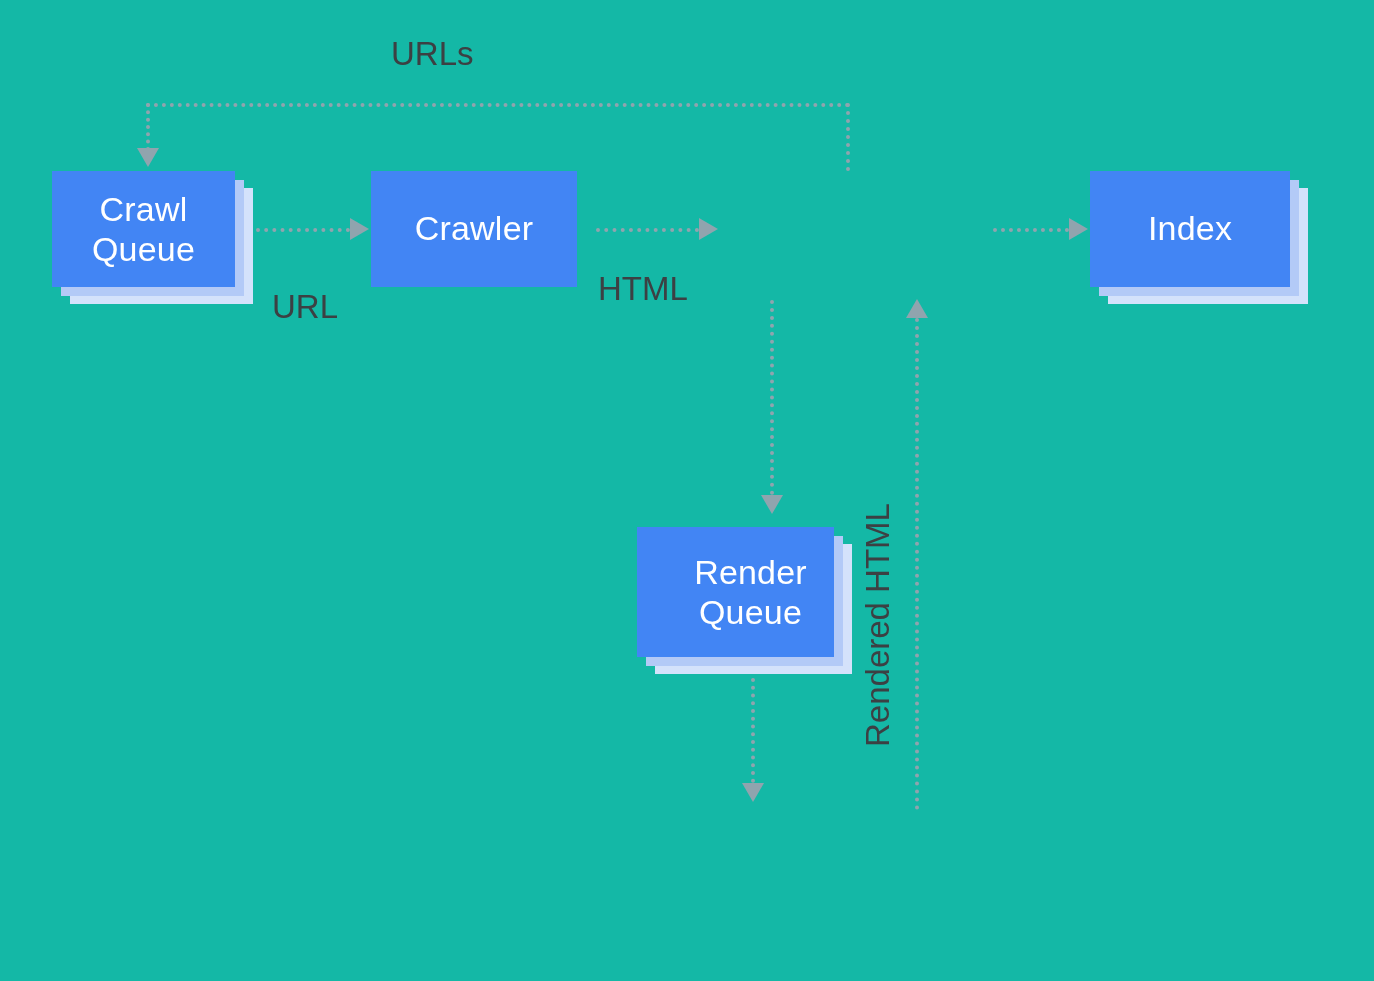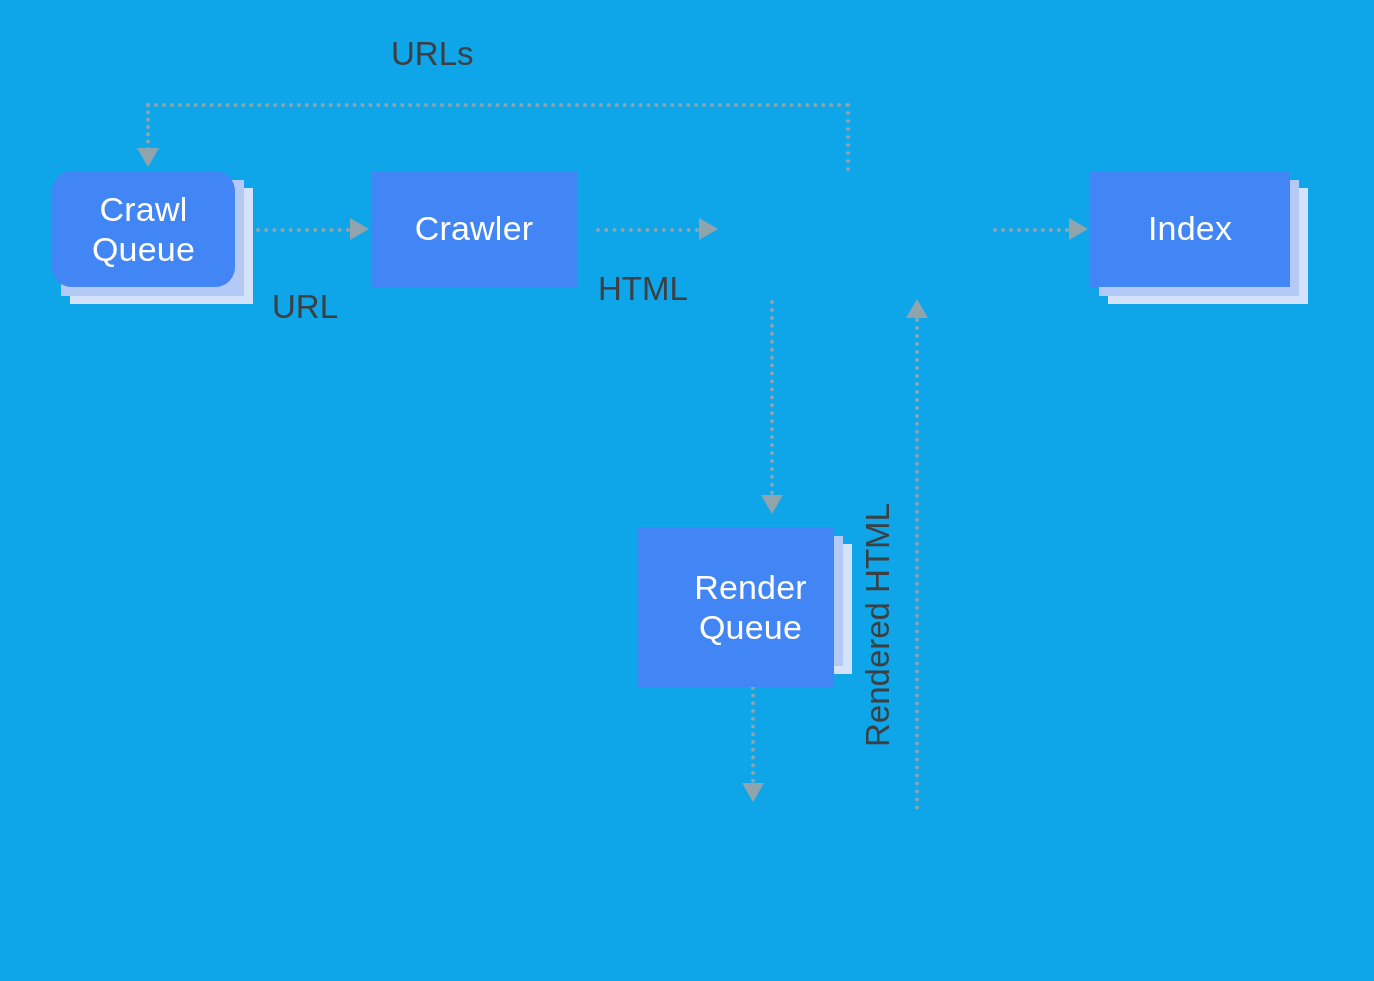--- a/index.html
+++ b/index.html
@@ -8,21 +8,21 @@
     padding: 0;
     background: #ffffff;
   }
   body {
     font-family: "Liberation Sans", "DejaVu Sans", sans-serif;
   }
   #canvas {
     position: relative;
     width: 1374px;
     height: 981px;
-    background: #0ea5e9;
+    background: #14b8a6;
     overflow: hidden;
   }
   
   .node {
     position: absolute;
     box-sizing: border-box;
     display: flex;
     align-items: center;
     justify-content: center;
     text-align: center;
@@ -121,41 +121,41 @@
 
   <div class="conn-v" style="left:751px; top:678px; height:105px;"></div>
   <div class="arrow down" style="left:742px; top:783px;"></div>
 
   <div class="conn-v" style="left:915px; top:318px; height:492px;"></div>
   <div class="arrow up" style="left:906px; top:299px;"></div>
   <div class="edge-label vertical" style="left:894px; top:714px;">Rendered HTML</div>
 
   <div class="stack-layer back" style="left:70px; top:188px; width:183px; height:116px;"></div>
   <div class="stack-layer mid" style="left:61px; top:180px; width:183px; height:116px;"></div>
-  <div class="node two-line" style="left:52px; top:171px; width:183px; height:116px;border-radius:20px;">
+  <div class="node two-line" style="left:52px; top:171px; width:183px; height:116px;">
     <span>
       <span>Crawl</span><br>
       <span>Queue</span>
     </span>
   </div>
 
   <div class="node" style="left:371px; top:171px; width:206px; height:116px;">
     <span>Crawler</span>
   </div>
 
 
   <div class="stack-layer back" style="left:1108px; top:188px; width:200px; height:116px;"></div>
   <div class="stack-layer mid" style="left:1099px; top:180px; width:200px; height:116px;"></div>
   <div class="node" style="left:1090px; top:171px; width:200px; height:116px;">
     <span>Index</span>
   </div>
 
   <div class="stack-layer back" style="left:655px; top:544px; width:197px; height:130px;"></div>
   <div class="stack-layer mid" style="left:646px; top:536px; width:197px; height:130px;"></div>
-  <div class="node two-line" style="left:637px; top:527px; width:197px; height:160px;padding-left:30px;">
+  <div class="node two-line" style="left:637px; top:527px; width:197px; height:130px;padding-left:30px;">
     <span>
       <span>Render</span><br>
       <span>Queue</span>
     </span>
   </div>
 
 
 </div>
 
 </body></html>

